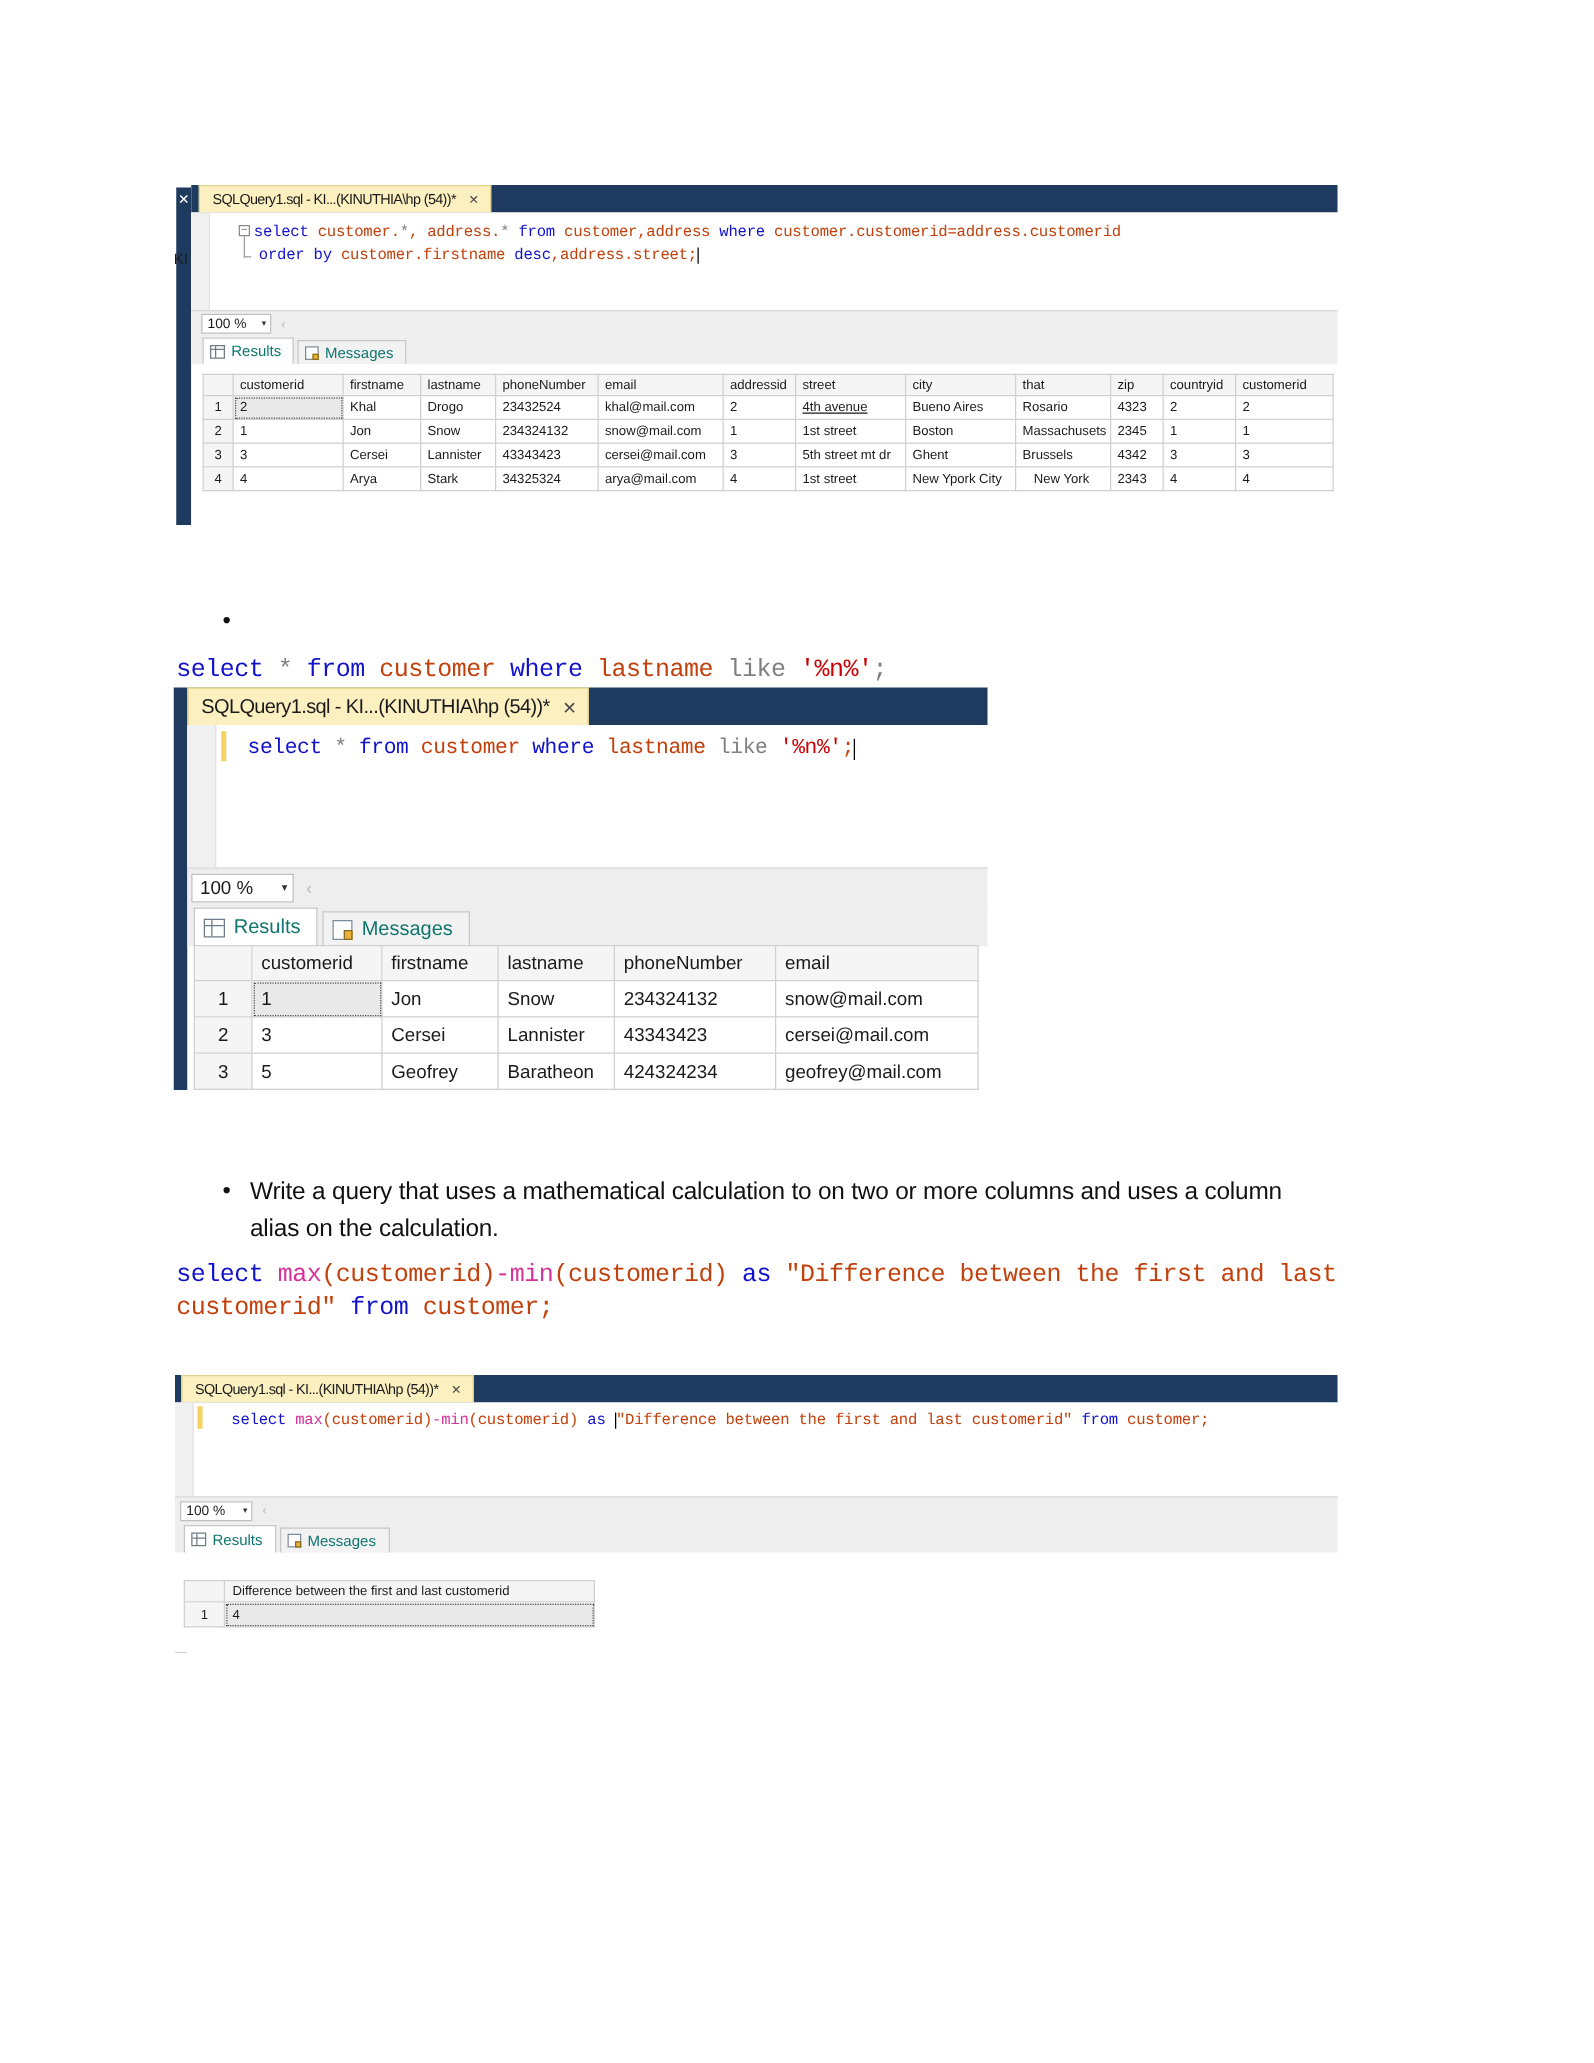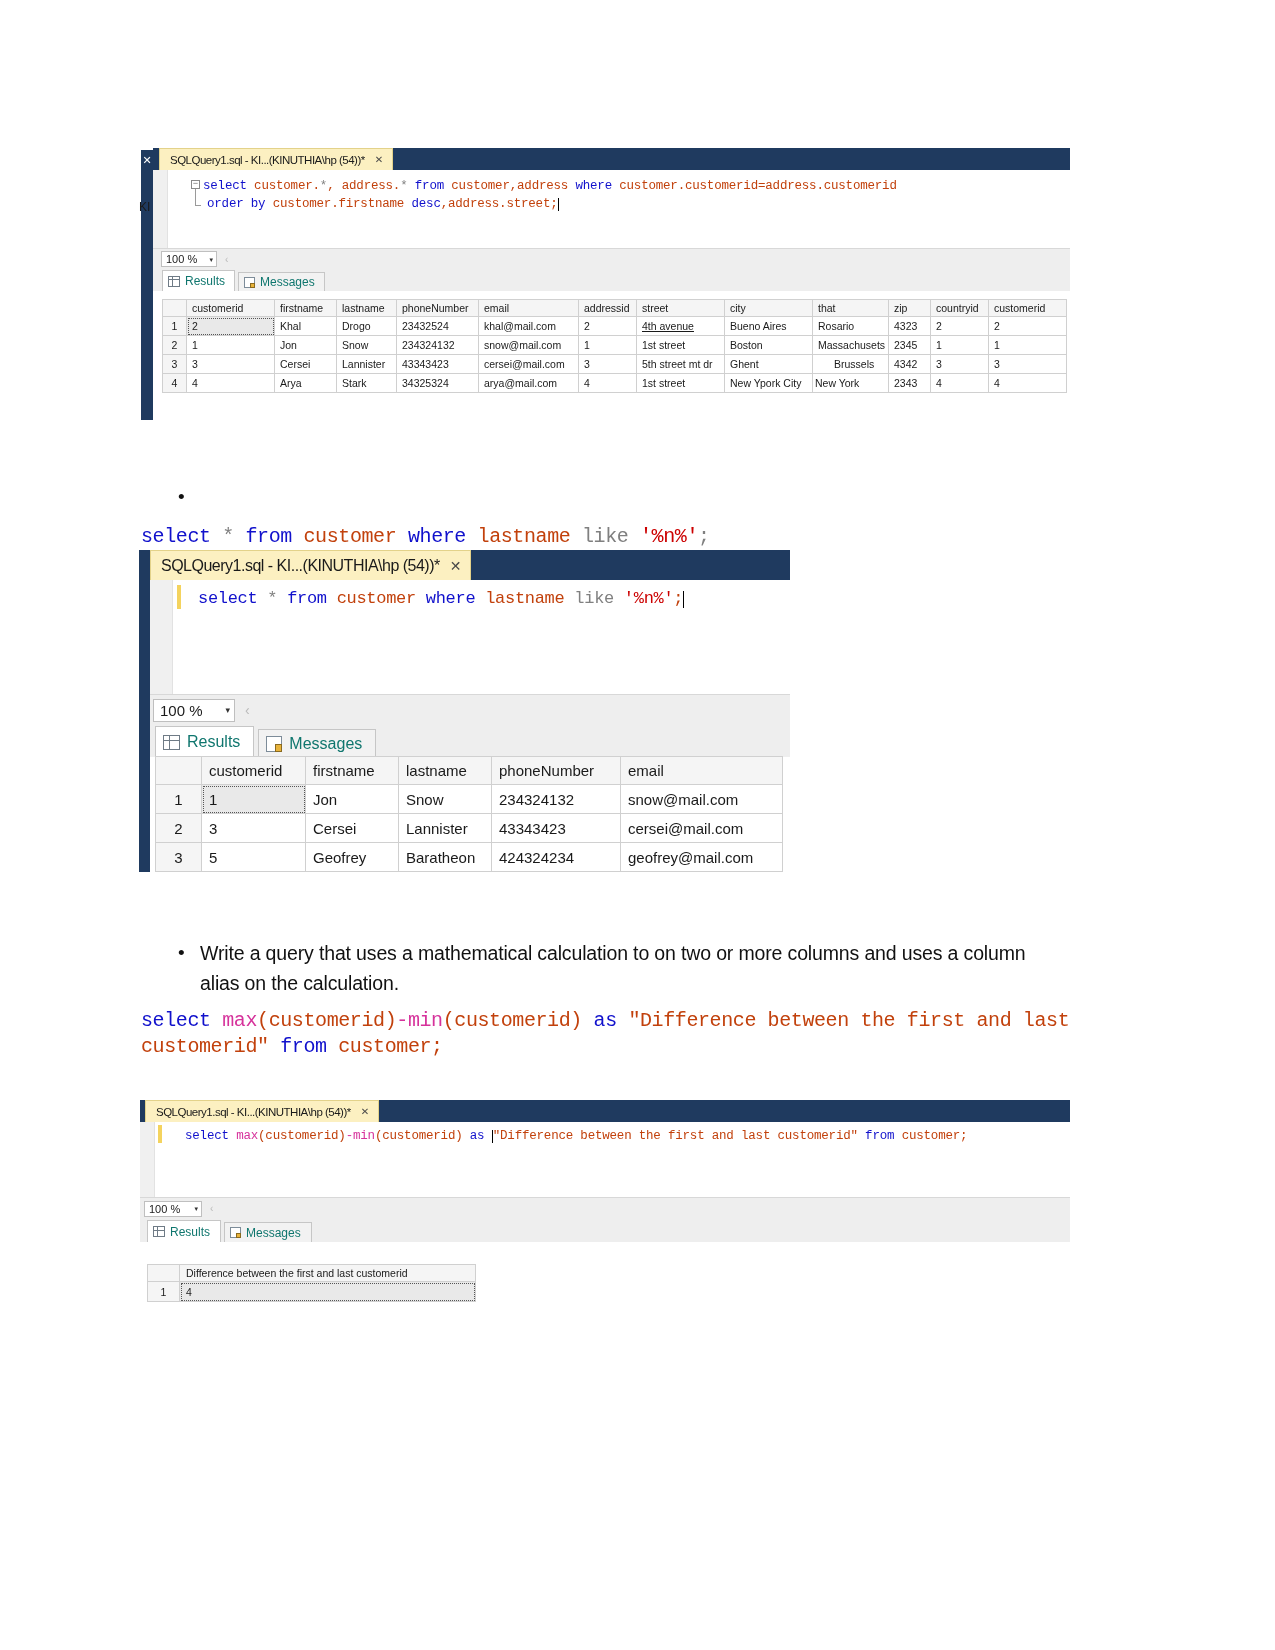--- a/index.html
+++ b/index.html
@@ -358,36 +358,36 @@
       <tr>
         <td class="rowhdr" style="height:19px;">3</td>
         <td style="padding-left:5px;">3</td>
         <td style="padding-left:5px;">Cersei</td>
         <td style="padding-left:5px;">Lannister</td>
         <td style="padding-left:5px;">43343423</td>
         <td style="padding-left:5px;">cersei@mail.com</td>
         <td style="padding-left:5px;">3</td>
         <td style="padding-left:5px;">5th street mt dr</td>
         <td style="padding-left:5px;">Ghent</td>
-        <td style="padding-left:21px;">Brussels</td>
+        <td style="padding-left:5px;">Brussels</td>
         <td style="padding-left:5px;">4342</td>
         <td style="padding-left:5px;">3</td>
         <td style="padding-left:5px;">3</td>
       </tr>
       <tr>
         <td class="rowhdr" style="height:19px;">4</td>
         <td style="padding-left:5px;">4</td>
         <td style="padding-left:5px;">Arya</td>
         <td style="padding-left:5px;">Stark</td>
         <td style="padding-left:5px;">34325324</td>
         <td style="padding-left:5px;">arya@mail.com</td>
         <td style="padding-left:5px;">4</td>
         <td style="padding-left:5px;">1st street</td>
         <td style="padding-left:5px;">New Ypork City</td>
-        <td style="padding-left:2px;">New York</td>
+        <td style="padding-left:14px;">New York</td>
         <td style="padding-left:5px;">2343</td>
         <td style="padding-left:5px;">4</td>
         <td style="padding-left:5px;">4</td>
       </tr>
     </tbody>
   </table>
 </div>
 
 <div class="bullet-row" style="left:178px; top:482px; width:860px;">
   <span class="bullet-dot">•</span>

